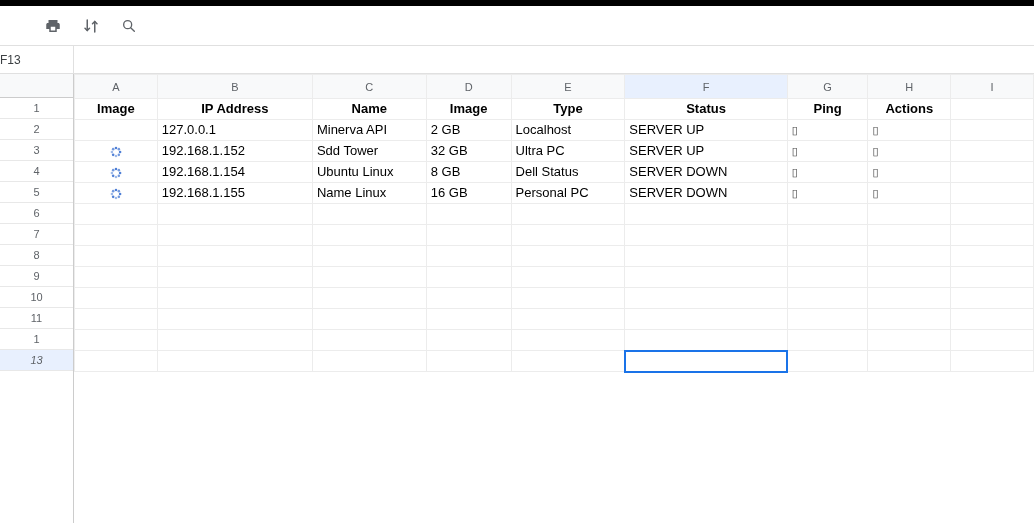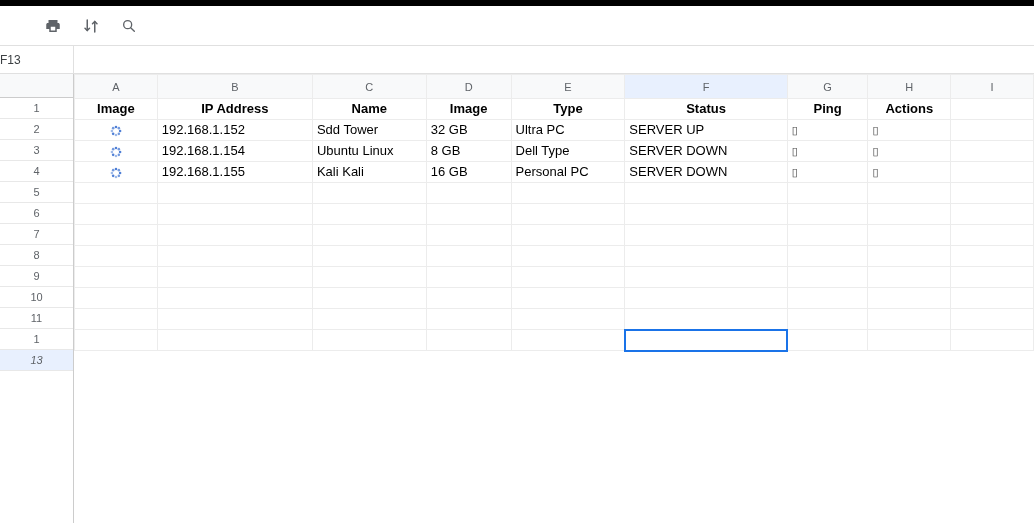--- a/index.html
+++ b/index.html
@@ -235,20 +235,31 @@
             <td class="header-cell">IP Address</td>
             <td class="header-cell">Name</td>
             <td class="header-cell">Image</td>
             <td class="header-cell">Type</td>
             <td class="header-cell">Status</td>
             <td class="header-cell">Ping</td>
             <td class="header-cell">Actions</td>
             <td></td>
           </tr>
           <tr>
+            <td class="center"></td>
+            <td>127.0.0.1</td>
+            <td>Minerva API</td>
+            <td>2 GB</td>
+            <td>Localhost</td>
+            <td>SERVER UP</td>
+            <td><span class="glyph-box">▯</span></td>
+            <td><span class="glyph-box">▯</span></td>
+            <td></td>
+          </tr>
+          <tr>
             <td class="center"><span class="spin"><svg width="14" height="14" viewBox="0 0 24 24">
                   <g fill="#4f7fd6">
                     <circle cx="19.0" cy="12.0" r="2.2" opacity="1"></circle>
                     <circle cx="16.9" cy="16.9" r="2.2" opacity="0.8"></circle>
                     <circle cx="12.0" cy="19.0" r="2.2" opacity="0.55"></circle>
                     <circle cx="7.1" cy="16.9" r="2.2" opacity="1"></circle>
                     <circle cx="5.0" cy="12.0" r="2.2" opacity="0.55"></circle>
                     <circle cx="7.1" cy="7.1" r="2.2" opacity="0.8"></circle>
                     <circle cx="12.0" cy="5.0" r="2.2" opacity="1"></circle>
                     <circle cx="16.9" cy="7.1" r="2.2" opacity="0.8"></circle>
@@ -272,41 +283,41 @@
                     <circle cx="7.1" cy="16.9" r="2.2" opacity="1"></circle>
                     <circle cx="5.0" cy="12.0" r="2.2" opacity="0.55"></circle>
                     <circle cx="7.1" cy="7.1" r="2.2" opacity="0.8"></circle>
                     <circle cx="12.0" cy="5.0" r="2.2" opacity="1"></circle>
                     <circle cx="16.9" cy="7.1" r="2.2" opacity="0.8"></circle>
                   </g>
                 </svg></span></td>
             <td>192.168.1.154</td>
             <td>Ubuntu Linux</td>
             <td>8 GB</td>
-            <td>Dell Type</td>
+            <td>Dell Status</td>
             <td>SERVER DOWN</td>
             <td><span class="glyph-box">▯</span></td>
             <td><span class="glyph-box">▯</span></td>
             <td></td>
           </tr>
           <tr>
             <td class="center"><span class="spin"><svg width="14" height="14" viewBox="0 0 24 24">
                   <g fill="#4f7fd6">
                     <circle cx="19.0" cy="12.0" r="2.2" opacity="1"></circle>
                     <circle cx="16.9" cy="16.9" r="2.2" opacity="0.8"></circle>
                     <circle cx="12.0" cy="19.0" r="2.2" opacity="0.55"></circle>
                     <circle cx="7.1" cy="16.9" r="2.2" opacity="1"></circle>
                     <circle cx="5.0" cy="12.0" r="2.2" opacity="0.55"></circle>
                     <circle cx="7.1" cy="7.1" r="2.2" opacity="0.8"></circle>
                     <circle cx="12.0" cy="5.0" r="2.2" opacity="1"></circle>
                     <circle cx="16.9" cy="7.1" r="2.2" opacity="0.8"></circle>
                   </g>
                 </svg></span></td>
             <td>192.168.1.155</td>
-            <td>Kali Kali</td>
+            <td>Name Linux</td>
             <td>16 GB</td>
             <td>Personal PC</td>
             <td>SERVER DOWN</td>
             <td><span class="glyph-box">▯</span></td>
             <td><span class="glyph-box">▯</span></td>
             <td></td>
           </tr>
           <tr>
             <td></td>
             <td></td>

